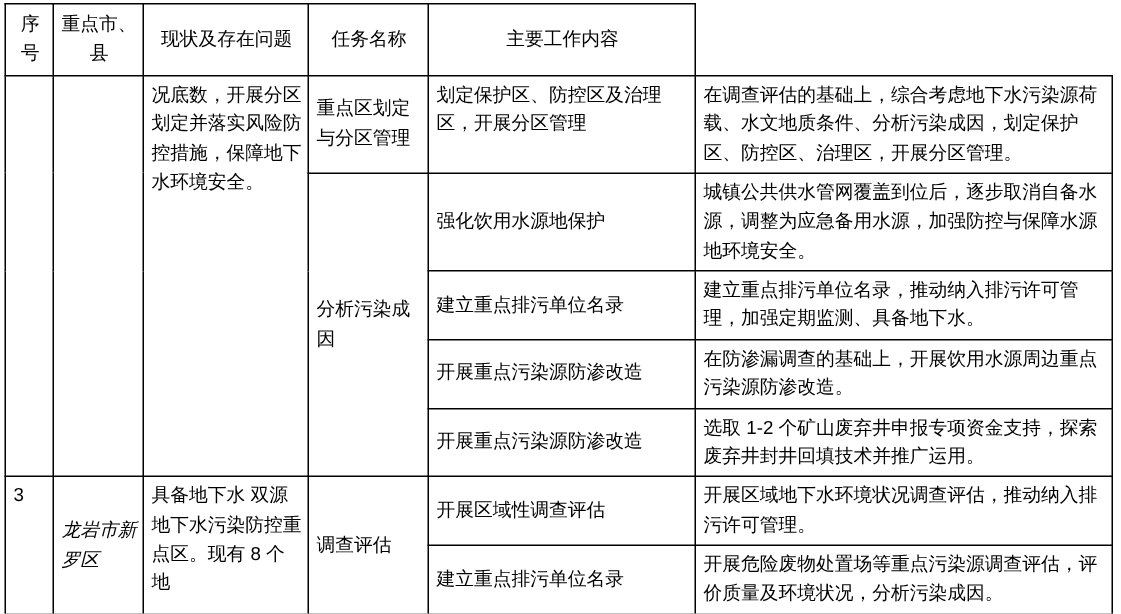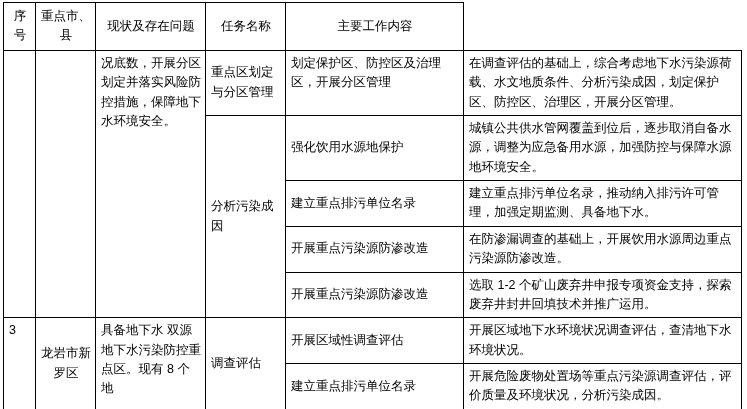--- a/index.html
+++ b/index.html
@@ -36,22 +36,23 @@
     padding-bottom: 4px;
   }
   .col-seq   { width: 32px; }
   .col-city  { width: 60px; }
   .col-status{ width: 110px; }
   .col-task  { width: 80px; }
   .col-name  { width: 178px; }
   .col-main  { width: 278px; }
 
   td.center {
-    text-align: center;
+    text-align: left;
     vertical-align: middle;
+    font-style: italic;
   }
   td.mid {
     vertical-align: middle;
   }
   .just {
     text-align: justify;
     text-justify: inter-ideograph;
   }
   .seq-cell {
     text-align: center;
@@ -112,21 +113,21 @@
       <td class="mid just">开展重点污染源防渗改造</td>
       <td class="just">选取 1-2 个矿山废弃井申报专项资金支持，探索废弃井封井回填技术并推广运用。</td>
     </tr>
 
     <tr>
       <td class="seq-cell" rowspan="2">3</td>
       <td class="center" rowspan="2">龙岩市新罗区</td>
       <td class="just" rowspan="2">具备地下水  双源地下水污染防控重点区。现有 8 个地</td>
       <td class="mid just" rowspan="2">调查评估</td>
       <td class="mid just">开展区域性调查评估</td>
-      <td class="just">开展区域地下水环境状况调查评估，查清地下水环境状况。</td>
+      <td class="just">开展区域地下水环境状况调查评估，推动纳入排污许可管理。</td>
     </tr>
 
     <tr>
       <td class="mid just">建立重点排污单位名录</td>
       <td class="just">开展危险废物处置场等重点污染源调查评估，评价质量及环境状况，分析污染成因。</td>
     </tr>
   </tbody>
 </table>
 
 </body></html>

